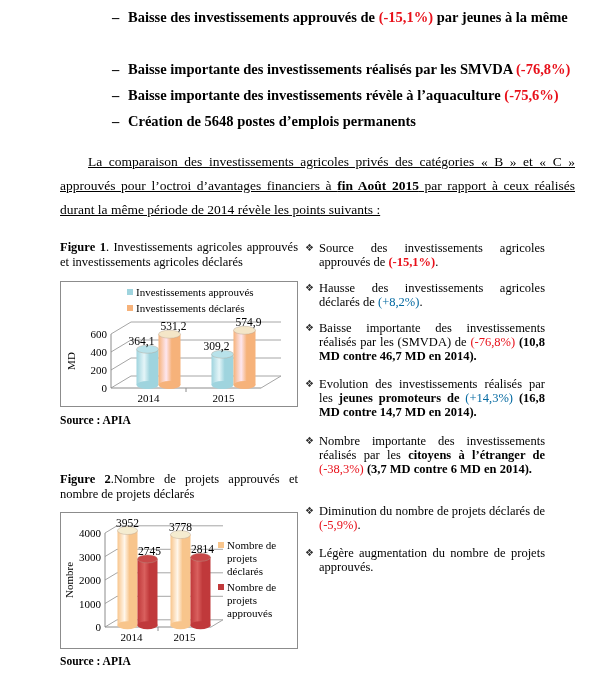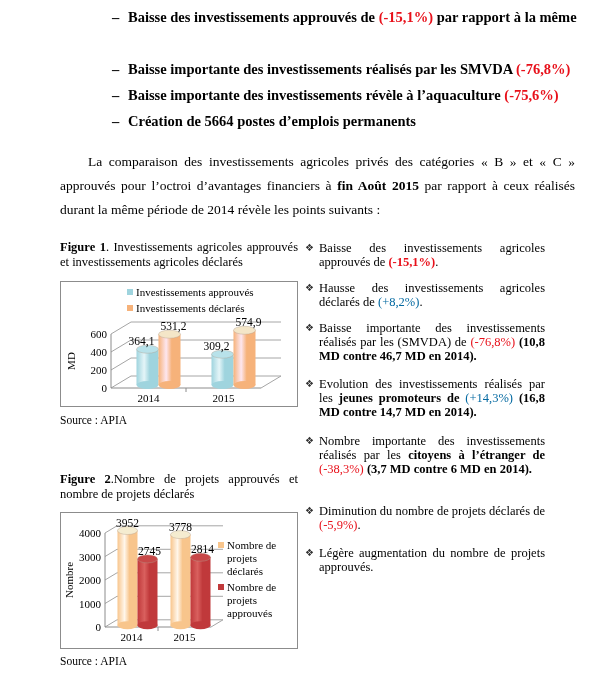--- a/index.html
+++ b/index.html
@@ -8,54 +8,54 @@
   .red { color: #e8101a; margin-top: 10px; }
   .blue { color: #0369a1; }
   .b { font-weight: bold; }
 
   
   .toplist { position: absolute; left: 0; top: 4px; width: 600px; }
   .toplist .li { position: absolute; font-weight: bold; font-size: 14.5px; line-height: 26px; }
   .toplist .dash { position: absolute; left: 112px; }
   .toplist .txt { position: absolute; left: 128px; white-space: nowrap; }
 
-  .intro { position: absolute; left: 60px; top: 150px; width: 515px; font-size: 13.5px; line-height: 24px; text-align: justify; }
+  .intro { position: absolute; left: 60px; top: 150px; width: 515px; font-size: 13.5px; line-height: 24px; text-align: justify; text-decoration: underline; }
   .intro p { margin: 0; text-indent: 28px; text-align-last: left; }
 
   .figcap { position: absolute; left: 60px; width: 238px; font-size: 12.5px; line-height: 15px; text-align: justify; }
   .figcap .fl { font-weight: bold; }
-  .source { position: absolute; left: 60px; font-size: 11.5px; font-weight: normal; }
+  .source { position: absolute; left: 60px; font-size: 11.5px; font-weight: bold; }
 
   .chartbox { position: absolute; left: 60px; width: 236px; border: 1px solid #8c8c8c; background: #fff; }
   svg text { font-family: "Liberation Serif", "DejaVu Serif", serif; }
 
   .bullets { position: absolute; left: 305px; width: 240px; font-size: 12.5px; line-height: 14px; }
   .bullet { position: absolute; left: 0; width: 240px; }
   .bullet .mk { position: absolute; left: 0; top: 0; font-size: 10px; color: #333; }
   .bullet .bt { margin-left: 14px; text-align: justify; }
 </style>
 </head>
 <body>
 
 <div class="toplist">
   <div class="li" style="top:0px;width:600px;height:52px">
     <span class="dash">–</span>
-    <span class="txt"><span>Baisse des investissements approuvés de </span><span class="red">(-15,1%)</span><span> par rapport à la même</span></span>
+    <span class="txt"><span>Baisse des investissements approuvés de </span><span class="red">(-15,1%)</span><span> par jeunes à la même</span></span>
   </div>
   <div class="li" style="top:52px">
     <span class="dash">–</span>
     <span class="txt"><span>Baisse importante des investissements réalisés par les SMVDA </span><span class="red">(-76,8%)</span></span>
   </div>
   <div class="li" style="top:78px">
     <span class="dash">–</span>
     <span class="txt"><span>Baisse importante des investissements révèle à l’aquaculture </span><span class="red">(-75,6%)</span></span>
   </div>
   <div class="li" style="top:104px">
     <span class="dash">–</span>
-    <span class="txt"><span>Création de 5664 postes d’emplois permanents</span></span>
+    <span class="txt"><span>Création de 5648 postes d’emplois permanents</span></span>
   </div>
 </div>
 
 <div class="intro">
   <p><span>La comparaison des investissements agricoles privés des catégories « B » et « C » approuvés pour l’octroi d’avantages financiers à </span><b>fin Août 2015</b><span> par rapport à ceux réalisés durant la même période de 2014 révèle  les points suivants :</span></p>
 </div>
 
 <div class="figcap" style="top:240px">
   <span class="fl">Figure 1</span><span>. Investissements agricoles approuvés et investissements agricoles déclarés</span>
 </div>
@@ -183,21 +183,21 @@
       <text x="166" y="78" font-size="11">Nombre de</text>
       <text x="166" y="91" font-size="11">projets</text>
       <text x="166" y="104" font-size="11">approuvés</text>
     </svg>
 </div>
 <div class="source" style="top:655px">Source : APIA</div>
 
 <div class="bullets">
   <div class="bullet" style="top:241px">
       <span class="mk">❖</span>
-      <div class="bt"><span>Baisse des investissements agricoles approuvés de </span><span class="red b">(-15,1%)</span><span>.</span></div>
+      <div class="bt"><span>Source des investissements agricoles approuvés de </span><span class="red b">(-15,1%)</span><span>.</span></div>
     </div>
   <div class="bullet" style="top:281px">
       <span class="mk">❖</span>
       <div class="bt"><span>Hausse des investissements agricoles déclarés de </span><span class="blue">(+8,2%)</span><span>.</span></div>
     </div>
   <div class="bullet" style="top:321px">
       <span class="mk">❖</span>
       <div class="bt"><span>Baisse importante des investissements réalisés par les (SMVDA) de </span><span class="red">(-76,8%)</span><span class="b"> (10,8 MD contre 46,7 MD en 2014).</span></div>
     </div>
   <div class="bullet" style="top:377px">

